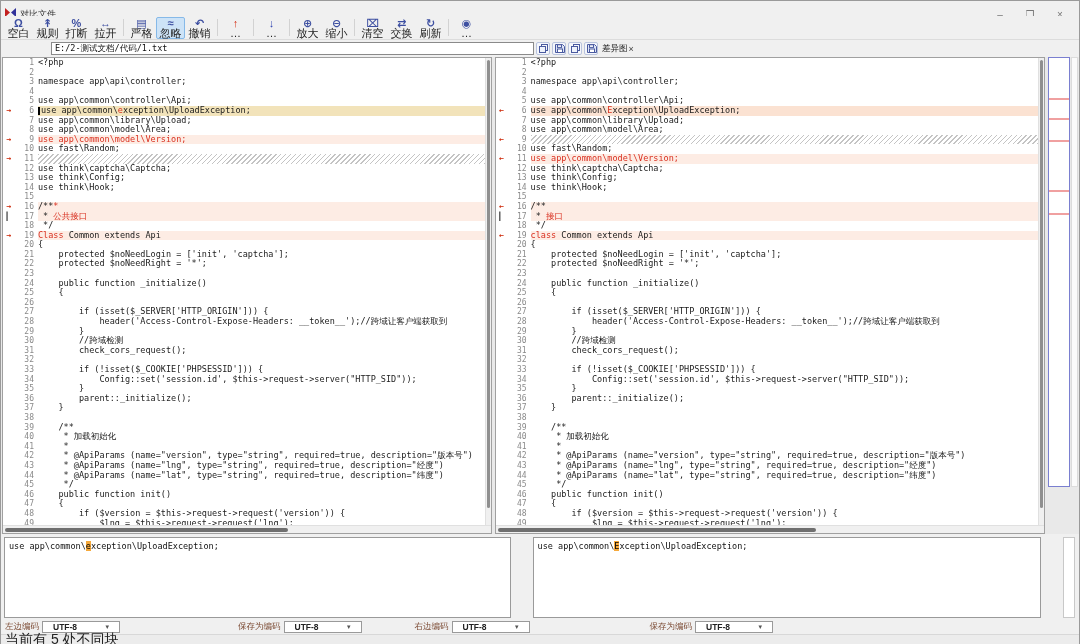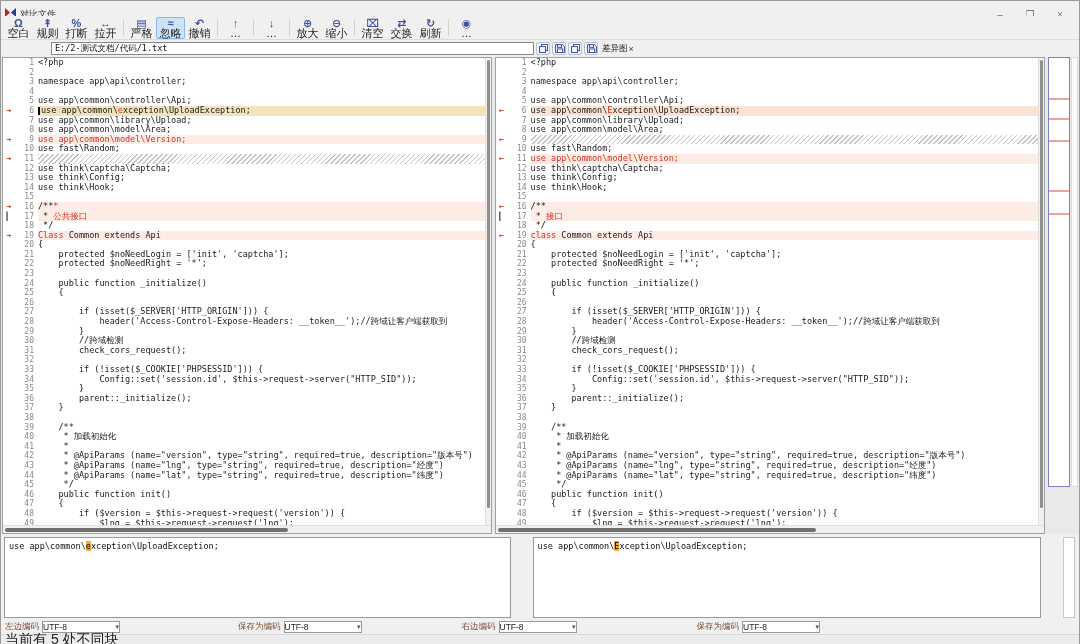--- a/index.html
+++ b/index.html
@@ -66,21 +66,21 @@
   .detailrow { height:86px; display:flex; padding:3px 2px 2px 3px; gap:22px; flex:0 0 auto; }
   .detailbox { border:1px solid #9a9a9a; background:#fff; font-family:"DejaVu Sans Mono",monospace; font-size:8.5px; padding:3px 4px; white-space:pre; color:#111; overflow:hidden; }
   .detailbox.left { width:515px; }
   .detailbox.right { width:517px; }
   .hl { background:#f6a93b; color:#000; }
   .detail-strip { width:12px; background:#fff; border:1px solid #c8c8c8; margin-left:auto; margin-right:2px; }
 
   
   .encrow { height:14px; display:flex; align-items:center; font-size:8.5px; color:#7b4a33; flex:0 0 auto; }
   .enc-label { white-space:nowrap;text-align:right; }
-  .combo { width:78px; height:12px; background:#fff; border:1px solid #9a9a9a; display:flex; align-items:center; font-size:8.5px; color:#222; padding:0 0; margin-left:3px; }
+  .combo { width:78px; height:12px; background:#fff; border:1px solid #9a9a9a; display:flex; align-items:center; font-size:8.5px; color:#222; padding:0 10px; margin-left:3px;font-weight:bold; }
   .combo .arr { margin-left:auto; font-size:7px; color:#555; }
 
   
   .statusbar { height:11px; display:flex; align-items:center; padding-left:4px; font-size:14px; color:#222; background:#ececec; border-top:1px solid #d8d8d8; flex:0 0 auto; }
 </style>
 </head>
 <body>
 
 <div class="window">
 
@@ -345,21 +345,21 @@
     <span class="enc-label" style="margin-left:4px">左边编码</span>
     <div class="combo">
       <span>UTF-8</span>
       <span class="arr">▾</span>
     </div>
     <span class="enc-label" style="margin-left:118px">保存为编码</span>
     <div class="combo">
       <span>UTF-8</span>
       <span class="arr">▾</span>
     </div>
-    <span class="enc-label" style="margin-left:100px">右边编码</span>
+    <span class="enc-label" style="margin-left:53px">右边编码</span>
     <div class="combo">
       <span>UTF-8</span>
       <span class="arr">▾</span>
     </div>
     <span class="enc-label" style="margin-left:120px">保存为编码</span>
     <div class="combo">
       <span>UTF-8</span>
       <span class="arr">▾</span>
     </div>
   </div>

